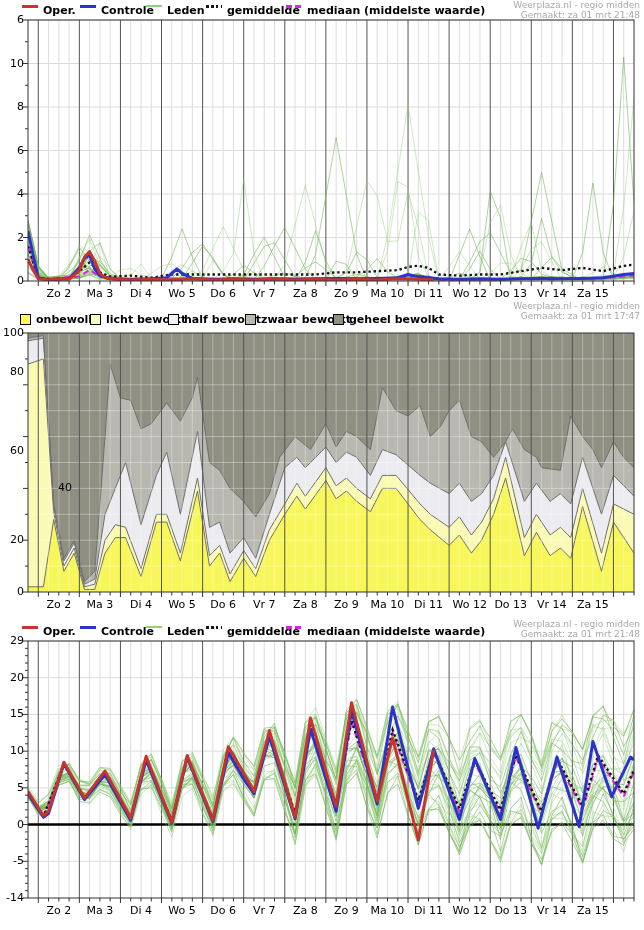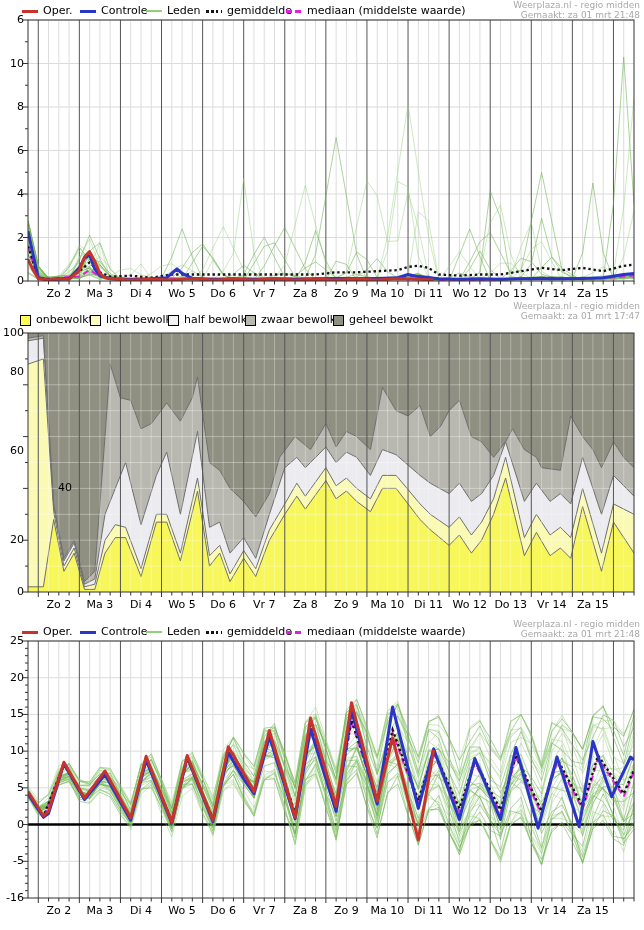--- a/index.html
+++ b/index.html
@@ -1,20 +1,20 @@
 <!DOCTYPE html>
 <html><head>
 <meta charset="utf-8">
 <style>
   html,body{margin:0;padding:0;background:#fff;}
   #stage{position:relative;width:644px;height:930px;background:#fff;overflow:hidden;
          font-family:"DejaVu Sans",sans-serif;color:#000;}
   svg{position:absolute;left:0;top:0;}
   .attr{position:absolute;right:4px;text-align:right;font-size:9px;line-height:10px;color:#a9a9a9;white-space:nowrap;}
-  .legend-item{position:absolute;height:12px;display:flex;align-items:center;white-space:nowrap;}
+  .legend-item{position:absolute;height:12px;display:flex;white-space:nowrap;font-weight:bold;}
   .legend-item .lbl{font-size:11px;line-height:12px;margin-left:5px;}
   .sw{display:inline-block;}
   .sw-line{width:16px;height:3px;}
   .sw-thin{width:16px;height:2px;}
   .sw-dots{width:16px;height:3px;background:repeating-linear-gradient(90deg,#141414 0 2.5px,transparent 2.5px 5px);}
   .sw-dash{width:16px;height:3px;background:repeating-linear-gradient(90deg,#dd22dd 0 6px,transparent 6px 9px);}
   .sw-box{width:9px;height:9px;border:1px solid #000;}
   .ylab{position:absolute;left:0;width:24px;text-align:right;font-size:11px;line-height:11px;}
   .xlab{position:absolute;width:44px;text-align:center;font-size:11px;line-height:11px;}
 </style>
@@ -670,28 +670,28 @@
       <div class="xlab" style="left: 201.153px; top: 599px;">Do 6</div>
       <div class="xlab" style="left: 242.237px; top: 599px;">Vr 7</div>
       <div class="xlab" style="left: 283.322px; top: 599px;">Za 8</div>
       <div class="xlab" style="left: 324.407px; top: 599px;">Zo 9</div>
       <div class="xlab" style="left: 365.492px; top: 599px;">Ma 10</div>
       <div class="xlab" style="left: 406.576px; top: 599px;">Di 11</div>
       <div class="xlab" style="left: 447.661px; top: 599px;">Wo 12</div>
       <div class="xlab" style="left: 488.746px; top: 599px;">Do 13</div>
       <div class="xlab" style="left: 529.831px; top: 599px;">Vr 14</div>
       <div class="xlab" style="left: 570.915px; top: 599px;">Za 15</div>
-      <div class="ylab" style="top: 892px;">-16</div>
+      <div class="ylab" style="top: 892px;">-14</div>
       <div class="ylab" style="top: 855.286px;">-5</div>
       <div class="ylab" style="top: 818.571px;">0</div>
       <div class="ylab" style="top: 781.857px;">5</div>
       <div class="ylab" style="top: 745.143px;">10</div>
       <div class="ylab" style="top: 708.429px;">15</div>
       <div class="ylab" style="top: 671.714px;">20</div>
-      <div class="ylab" style="top: 635px;">25</div>
+      <div class="ylab" style="top: 635px;">29</div>
       <div class="xlab" style="left: 36.8136px; top: 905px;">Zo 2</div>
       <div class="xlab" style="left: 77.8983px; top: 905px;">Ma 3</div>
       <div class="xlab" style="left: 118.983px; top: 905px;">Di 4</div>
       <div class="xlab" style="left: 160.068px; top: 905px;">Wo 5</div>
       <div class="xlab" style="left: 201.153px; top: 905px;">Do 6</div>
       <div class="xlab" style="left: 242.237px; top: 905px;">Vr 7</div>
       <div class="xlab" style="left: 283.322px; top: 905px;">Za 8</div>
       <div class="xlab" style="left: 324.407px; top: 905px;">Zo 9</div>
       <div class="xlab" style="left: 365.492px; top: 905px;">Ma 10</div>
       <div class="xlab" style="left: 406.576px; top: 905px;">Di 11</div>

